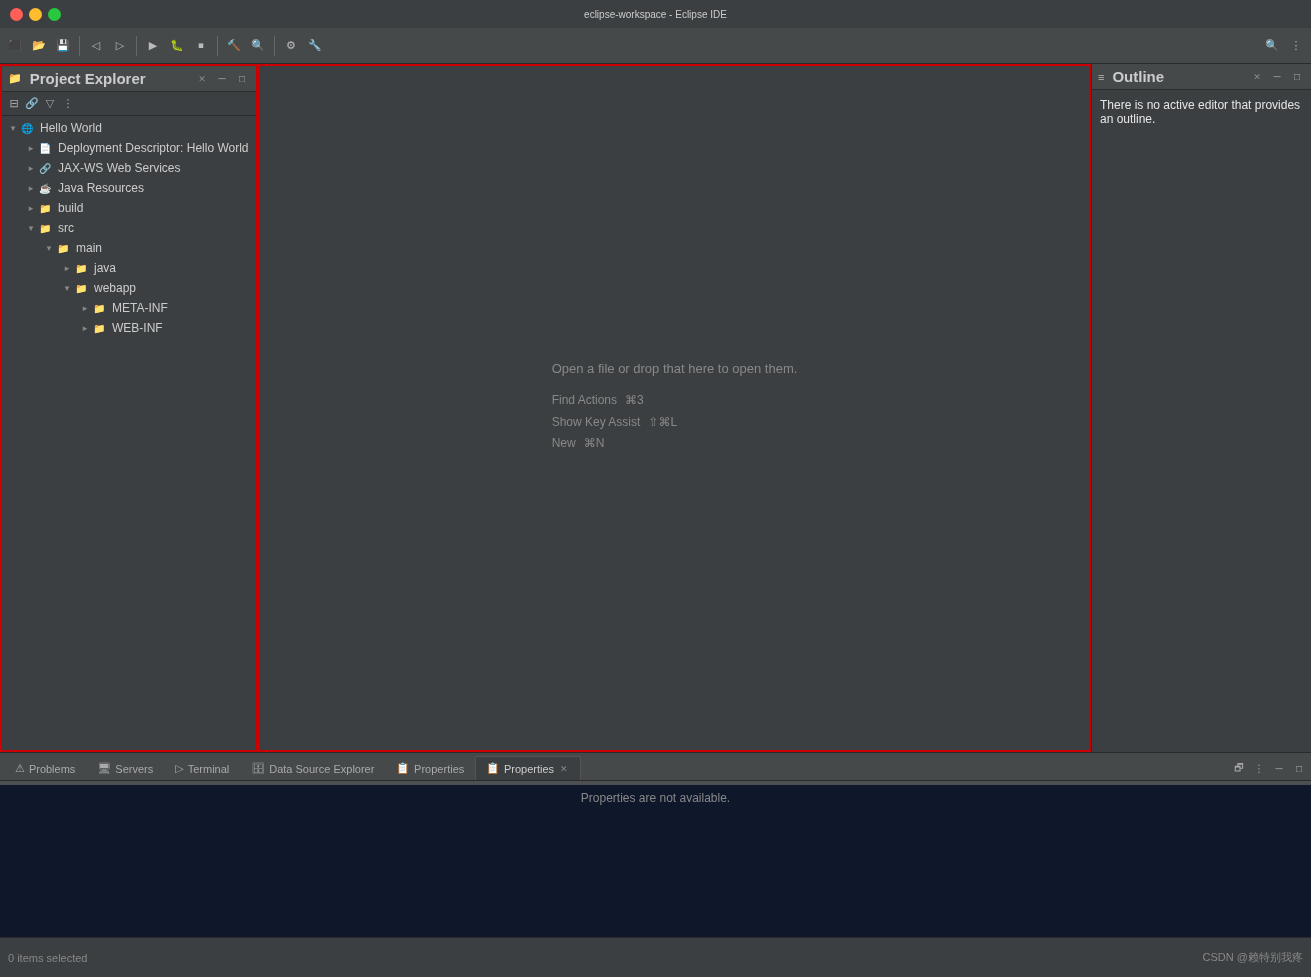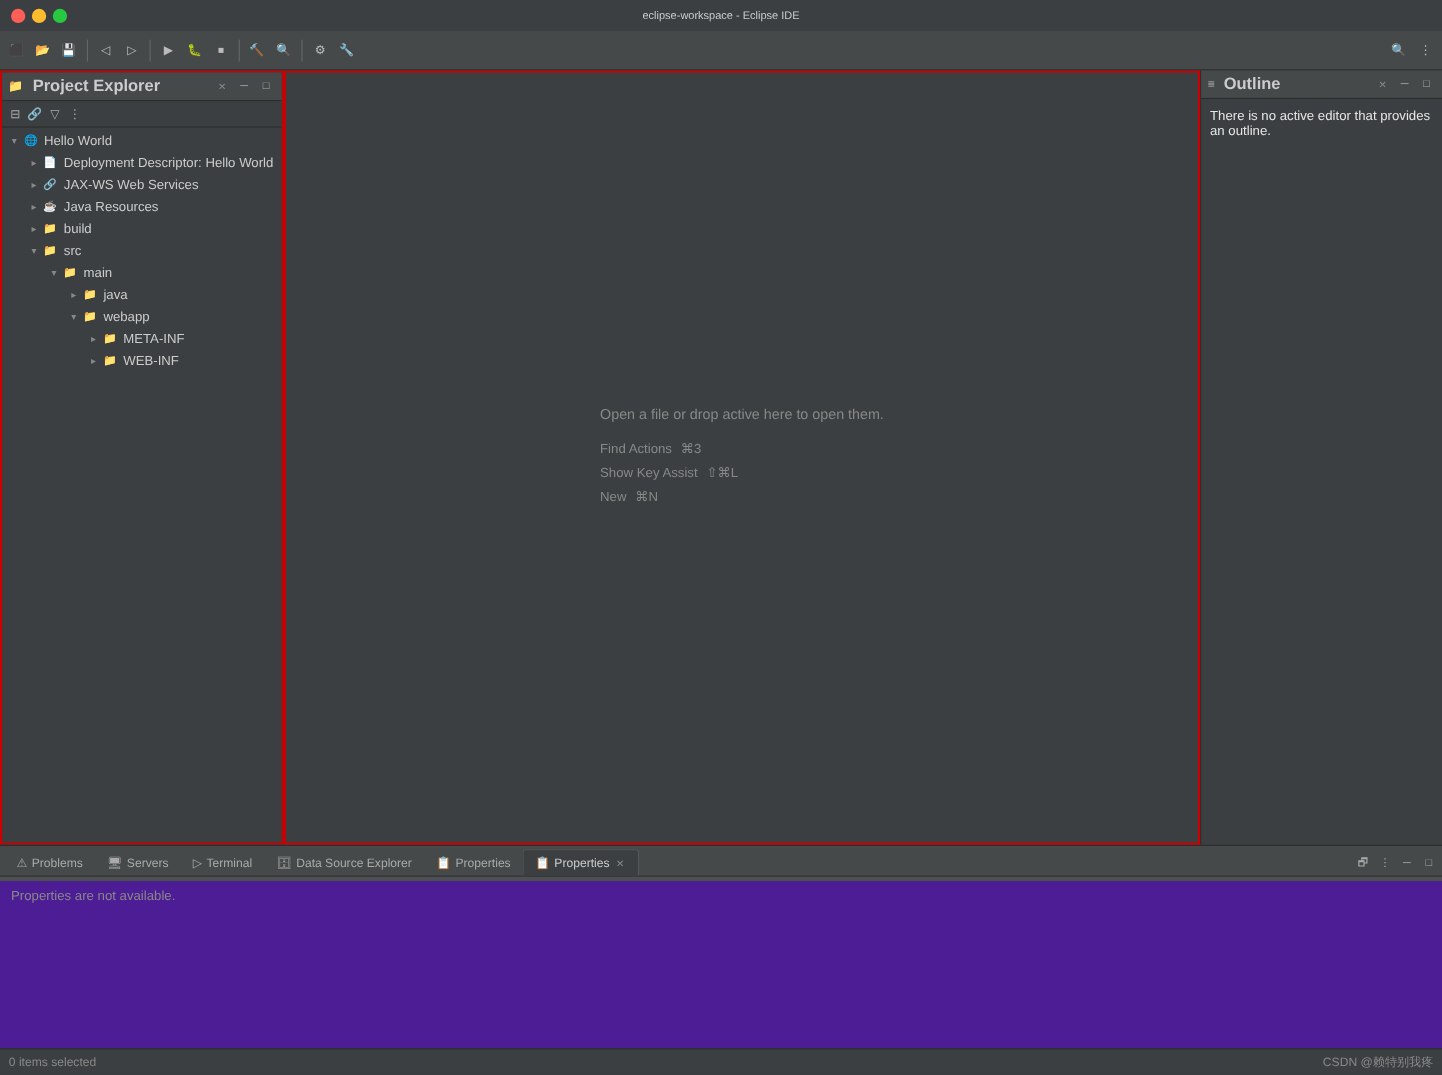--- a/index.html
+++ b/index.html
@@ -262,30 +262,31 @@
     .bottom-tab-right {
       margin-left: auto;
       display: flex;
       align-items: center;
       gap: 4px;
       padding-bottom: 4px;
     }
     .bottom-content {
       flex: 1;
       padding: 6px 10px;
-      background: #4c1d95;
+      background: #0f172a;
+      text-align: center;
     }
     .bottom-status-text {
       font-size: 12px;
       color: #888888;
     }
 
     
     .statusbar {
-      height: 24px;
+      height: 40px;
       background: #3c3f41;
       border-top: 1px solid #2b2b2b;
       display: flex;
       align-items: center;
       padding: 0 8px;
       font-size: 11px;
       color: #888888;
       flex-shrink: 0;
     }
     .statusbar-right {
@@ -424,21 +425,21 @@
         <span class="tree-icon icon-folder">📁</span>
         <span class="tree-label">WEB-INF</span>
       </div>
 
     </div>
   </div>
 
   <div class="editor-area">
     <div class="editor-content">
       <div class="editor-placeholder">
-        <div class="main-text">Open a file or drop active here to open them.</div>
+        <div class="main-text">Open a file or drop that here to open them.</div>
         <div class="actions-table">
           <div class="actions-row">
             <span class="action-label">Find Actions</span>
             <span class="action-shortcut">⌘3</span>
           </div>
           <div class="actions-row">
             <span class="action-label">Show Key Assist</span>
             <span class="action-shortcut">⇧⌘L</span>
           </div>
           <div class="actions-row">

